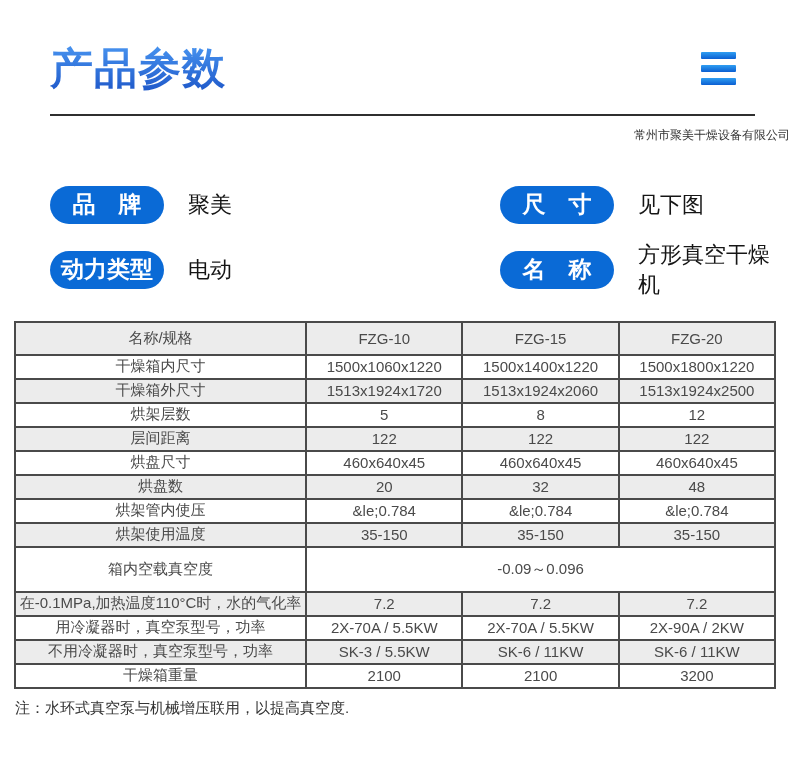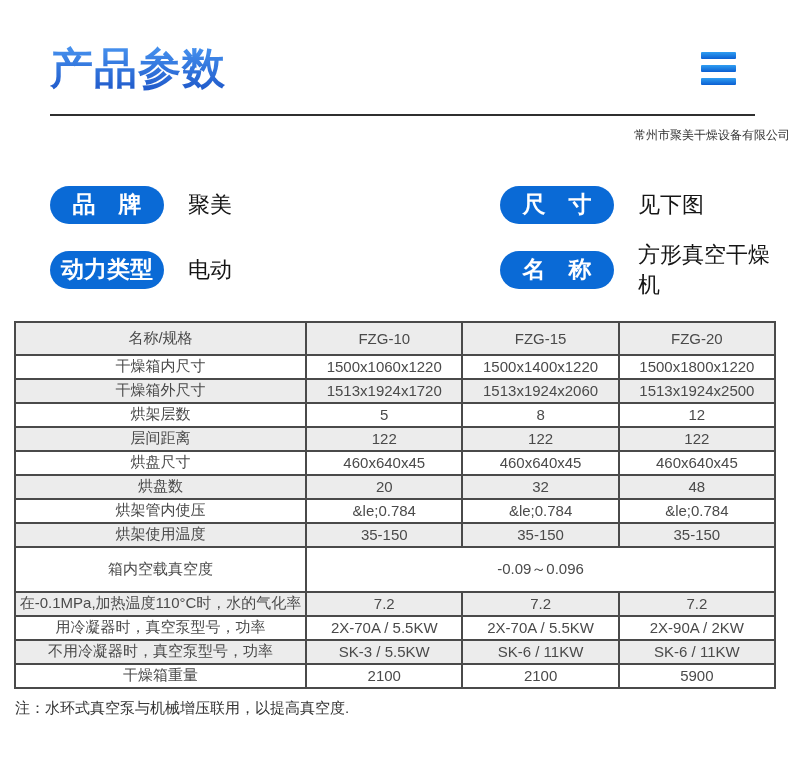--- a/index.html
+++ b/index.html
@@ -187,20 +187,20 @@
       <tr>
         <td>不用冷凝器时，真空泵型号，功率</td>
         <td>SK-3 / 5.5KW</td>
         <td>SK-6 / 11KW</td>
         <td>SK-6 / 11KW</td>
       </tr>
       <tr>
         <td>干燥箱重量</td>
         <td>2100</td>
         <td>2100</td>
-        <td>5900</td>
+        <td>3200</td>
       </tr>
     </tbody>
   </table>
 
   <p class="note">注：水环式真空泵与机械增压联用，以提高真空度.</p>
 
 </div>
 
 </body></html>

